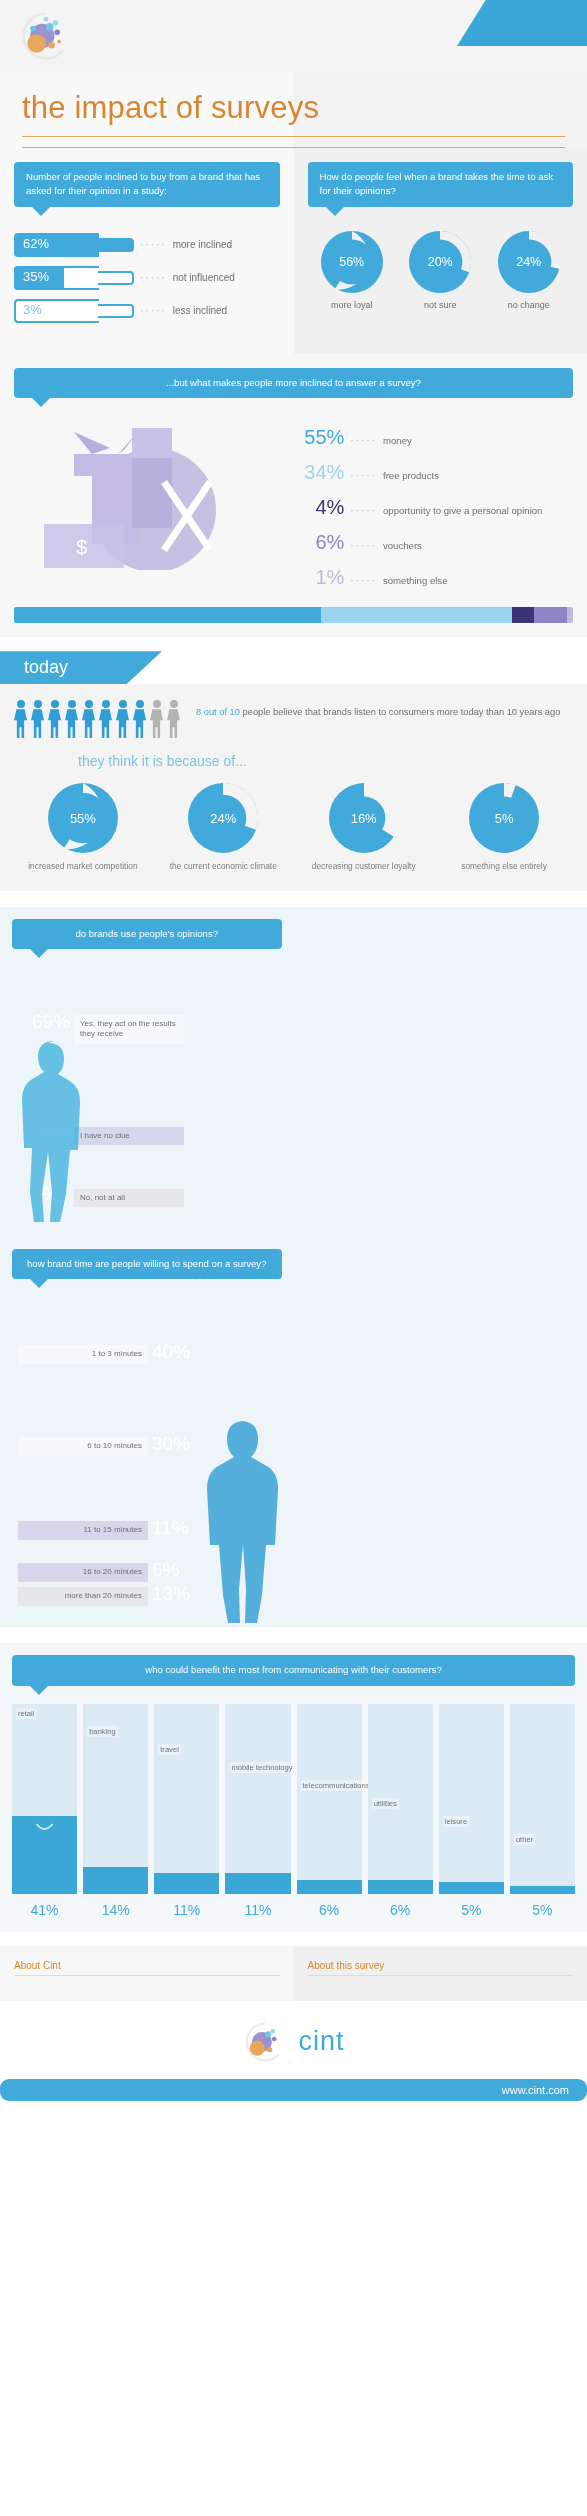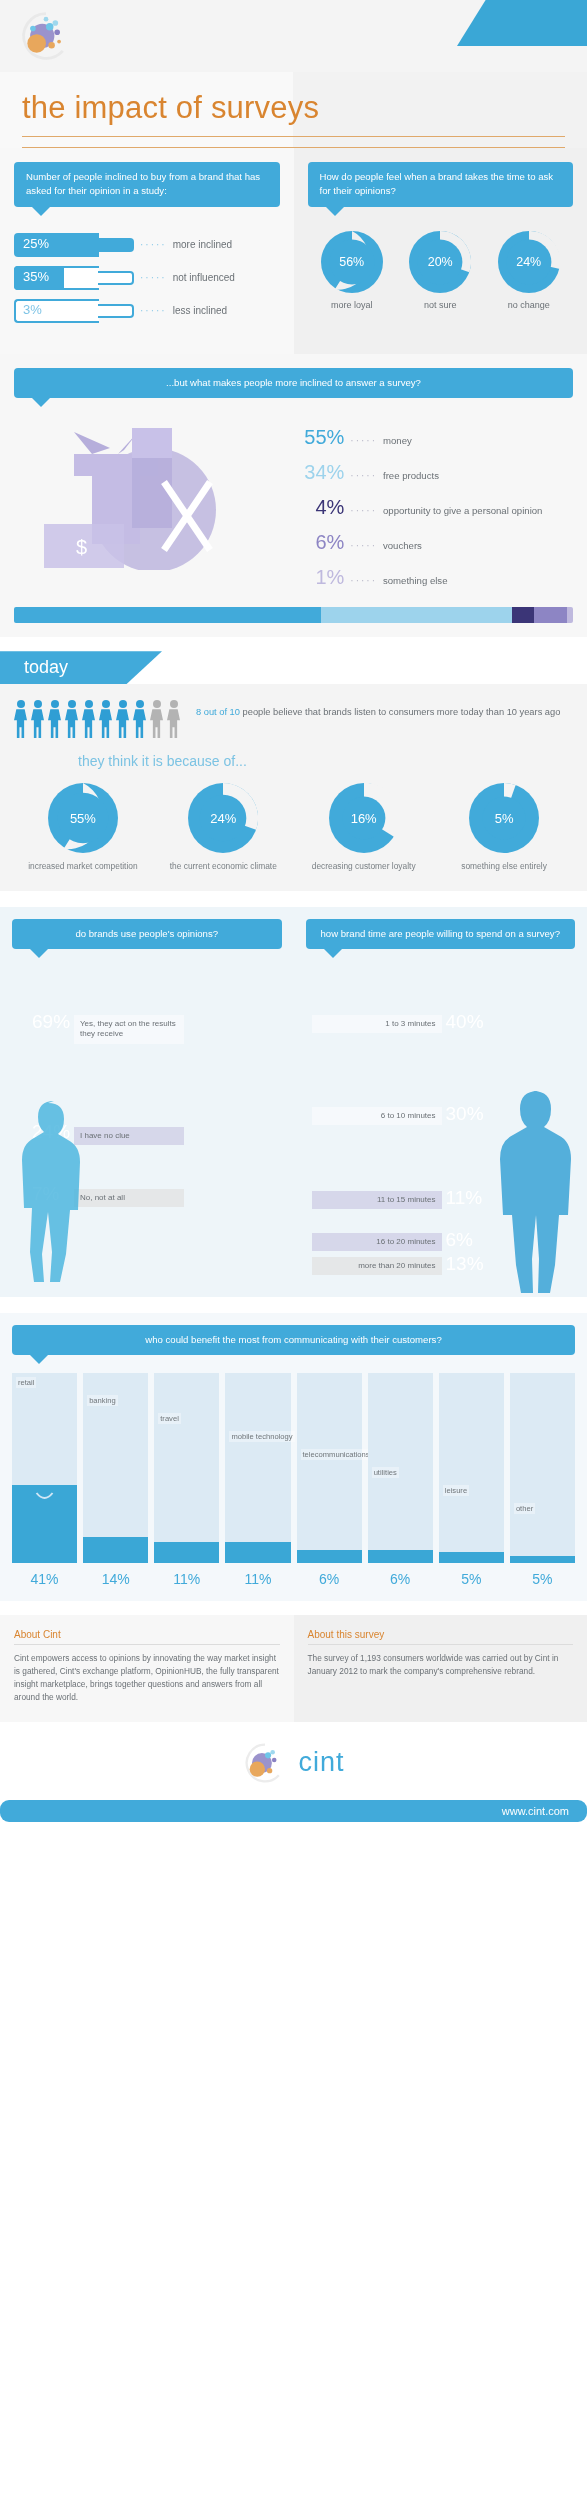--- a/index.html
+++ b/index.html
@@ -119,21 +119,21 @@
   .blurb { font-size:9.3px; line-height:1.5; color:#6b7176; margin-left:16px; padding-top:6px; }
   .blurb b { color:#41aada; font-weight:400; }
   .think { color:#7cc3e3; font-size:14px; margin:14px 0 0 64px; }
   .donuts4 { display:flex; justify-content:space-between; margin-top:14px; padding:0 6px; }
   .d4 { text-align:center; width:23%; }
   .d4 .donut { width:70px; height:70px; }
   .d4 .donut .num { font-size:13px; }
   .d4 .lbl { font-size:8.4px; color:#7a8085; margin-top:8px; line-height:1.35; }
 
   
-  .sec4 { margin-top:16px; display:flex; background:#eef5f9; position:relative; overflow:hidden;}
+  .sec4 { margin-top:16px; display:flex; background:#eef5f9; position:relative; overflow:hidden;flex-direction:column;}
   .sec4 .half { width:50%; padding:12px 12px 16px 12px; position:relative; z-index:2;}
   .sec4 .head { margin-bottom:24px; }
   .hbar-row { position:relative; height:30px; margin-bottom:6px; }
   .hbar-lbl {
     position:absolute; font-size:8px; color:#6b7176; background:rgba(255,255,255,.45);
     padding:4px 6px; line-height:1.3;
   }
   .hbar-pct { position:absolute; font-size:19px; color:#fff; }
   .silhouette { position:absolute; bottom:0; z-index:1; opacity:.95; }
 
@@ -191,21 +191,21 @@
 
   <div class="sec1">
     <div class="col left">
       <div class="callout">Number of people inclined to buy from a brand that has asked for their opinion in a study:</div>
       <div class="bottles">
 
         <div class="bottle-row">
           <div class="bottle">
             <div class="body"></div>
               <div class="neck"></div>
-            <span class="pct">25%</span>
+            <span class="pct">62%</span>
           </div>
           <span class="dots">·····</span>
           <span class="bl">more inclined</span>
         </div>
 
         <div class="bottle-row">
           <div class="bottle half">
             <div class="body"></div>
               <div class="neck"></div>
               <div class="fill"></div>
@@ -528,26 +528,24 @@
       <div>6%</div>
       <div>5%</div>
       <div>5%</div>
     </div>
   </div>
 
   <div class="about">
     <div class="c">
       <h4>About Cint</h4>
       <div class="ln"></div>
-      <p>Cint empowers access to opinions by innovating the way market insight is gathered, Cint's exchange platform, OpinionHUB, the fully transparent insight marketplace, brings together questions and answers from all around the world.</p>
     </div>
     <div class="c r">
       <h4>About this survey</h4>
       <div class="ln"></div>
-      <p>The survey of 1,193 consumers worldwide was carried out by Cint in January 2012 to mark the company's comprehensive rebrand.</p>
     </div>
   </div>
 
   <div class="footer">
     <div class="brandrow">
       <svg width="46" height="46" viewBox="0 0 60 60">
         <path d="M30 6 A24 24 0 1 0 48 46" fill="none" stroke="#ececec" stroke-width="3"></path>
         <circle cx="26" cy="30" r="13" fill="#9b93cc"></circle>
         <circle cx="20" cy="38" r="10" fill="#e8a75c"></circle>
         <circle cx="34" cy="20" r="4" fill="#6ec6e8"></circle>

